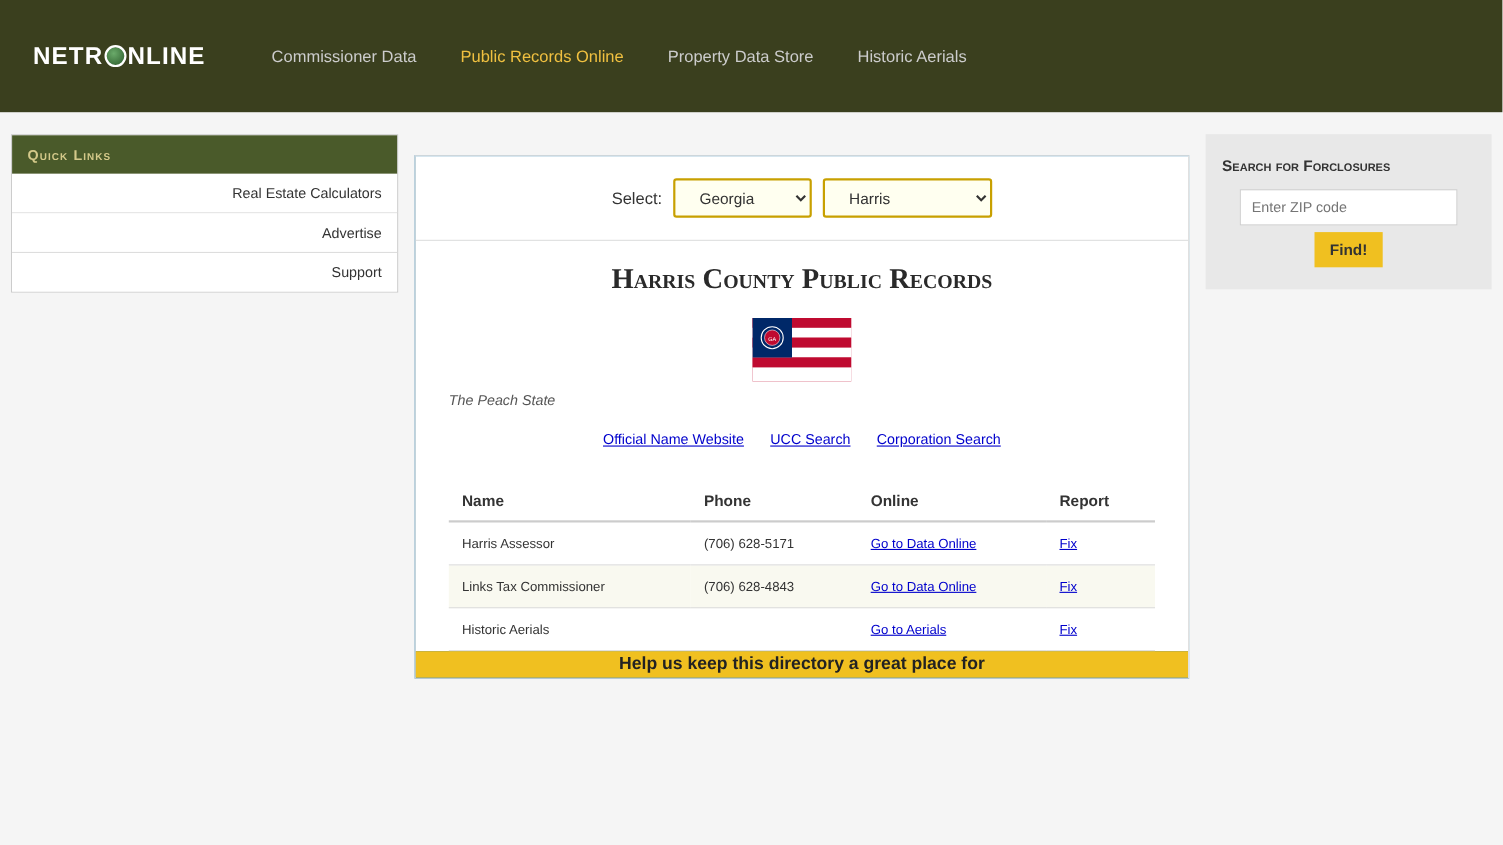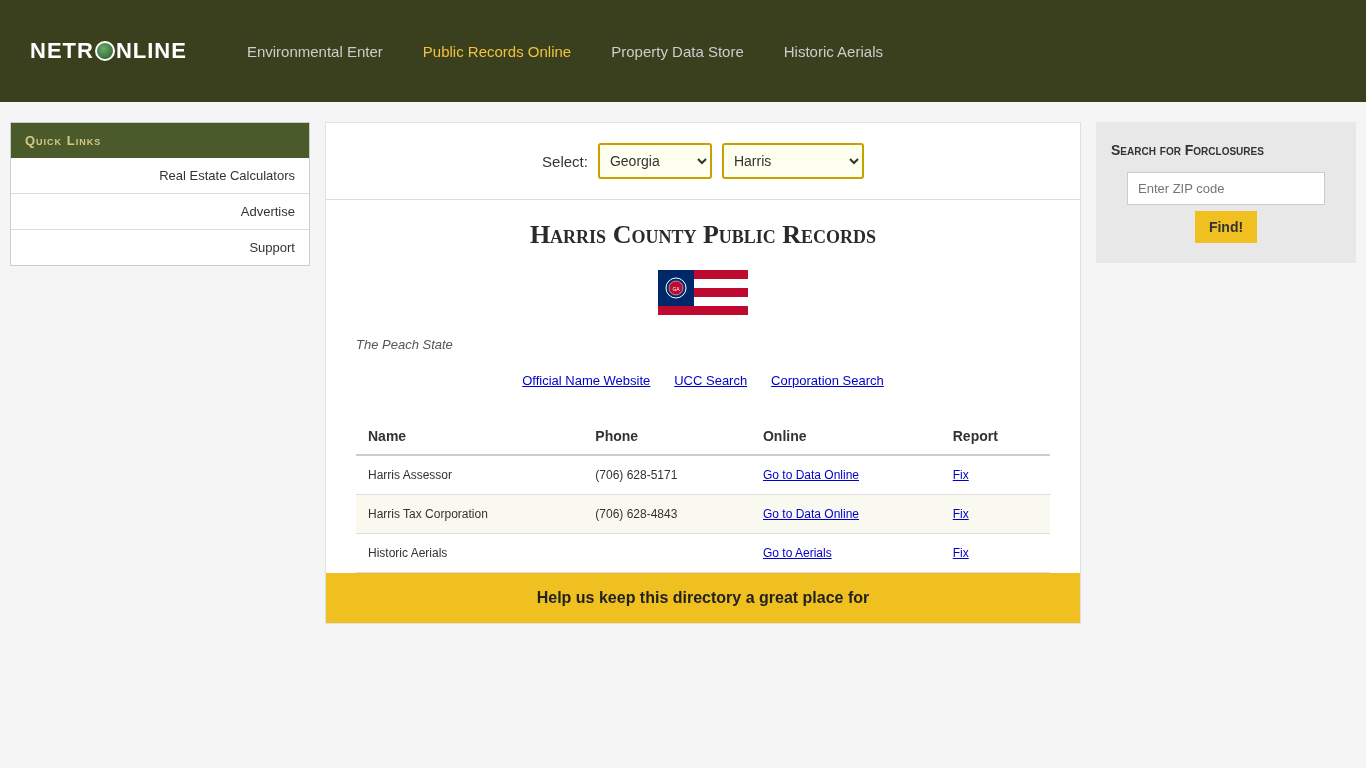--- a/index.html
+++ b/index.html
@@ -31,21 +31,21 @@
       text-decoration: none;
       font-size: 15px;
       cursor: pointer;
     }
     .nav-item.active {
       color: #f0c040;
     }
 
     
     #sidebar {
-      width: 300px;
+      width: 352px;
       min-width: 240px;
       flex-shrink: 0;
     }
     .sidebar-box {
       background: #fff;
       border: 1px solid #ccc;
       padding: 0;
     }
     .sidebar-title {
       background: #4a5a2a;
@@ -78,21 +78,21 @@
       justify-content: center;
       gap: 10px;
       border-bottom: 1px solid #ddd;
       margin-bottom: 0;
     }
     .select-label { font-size: 15px; color: #333; }
     .select-dropdown {
       background: #fffff0;
       border: 2px solid #c8a000;
       border-radius: 3px;
-      padding: 6px 28px 6px 6px;
+      padding: 6px 28px 6px 18px;
       font-size: 14px;
       color: #333;
       cursor: pointer;
       appearance: auto;
       height: 36px;
     }
 
     
     #county-content {
       padding: 20px 30px 0 30px;
@@ -201,48 +201,49 @@
       font-weight: bold;
       color: #333;
       cursor: pointer;
       white-space: nowrap;
     }
 
     
     #bottom-banner {
       background: #f0c020;
       text-align: center;
-      padding: 16px;
+      padding: 3px;
       font-size: 16px;
       font-weight: bold;
       color: #222;
       margin-top: 0;
     }
     #body-row {
       display: flex;
       padding: 20px 10px;
       gap: 15px;
       align-items: flex-start;
     }
     #center-col {
       flex: 1;
       min-width: 0;
       background: #0369a1;
       border: 1px solid #e0e0e0;
+      margin-top: 19px;
     }
   </style>
 </head>
 <body>
 
 <div id="header">
   <div id="logo">
     <span>NETR</span><span style="display:inline-block;width:20px;height:20px;background:radial-gradient(circle at 40% 35%, #6aaa6a, #2a5a2a);border-radius:50%;border:2px solid #fff;vertical-align:middle;margin:0 1px;position:relative;top:-1px;"></span><span>NLINE</span>
   </div>
   <nav id="nav">
-    <a class="nav-item">Environmental Enter</a>
+    <a class="nav-item">Commissioner Data</a>
     <a class="nav-item active">Public Records Online</a>
     <a class="nav-item">Property Data Store</a>
     <a class="nav-item">Historic Aerials</a>
   </nav>
 </div>
 
 <div id="body-row">
 
   <div id="sidebar">
     <div class="sidebar-box">
@@ -310,21 +311,21 @@
           </tr>
         </thead>
         <tbody id="records-tbody">
         <tr>
       <td>Harris Assessor</td>
       <td>(706) 628-5171</td>
       <td><a>Go to Data Online</a></td>
       <td><a>Fix</a></td>
     </tr>
             <tr>
-      <td>Harris Tax Corporation</td>
+      <td>Links Tax Commissioner</td>
       <td>(706) 628-4843</td>
       <td><a>Go to Data Online</a></td>
       <td><a>Fix</a></td>
     </tr>
             <tr>
       <td>Historic Aerials</td>
       <td></td>
       <td><a>Go to Aerials</a></td>
       <td><a>Fix</a></td>
     </tr>

